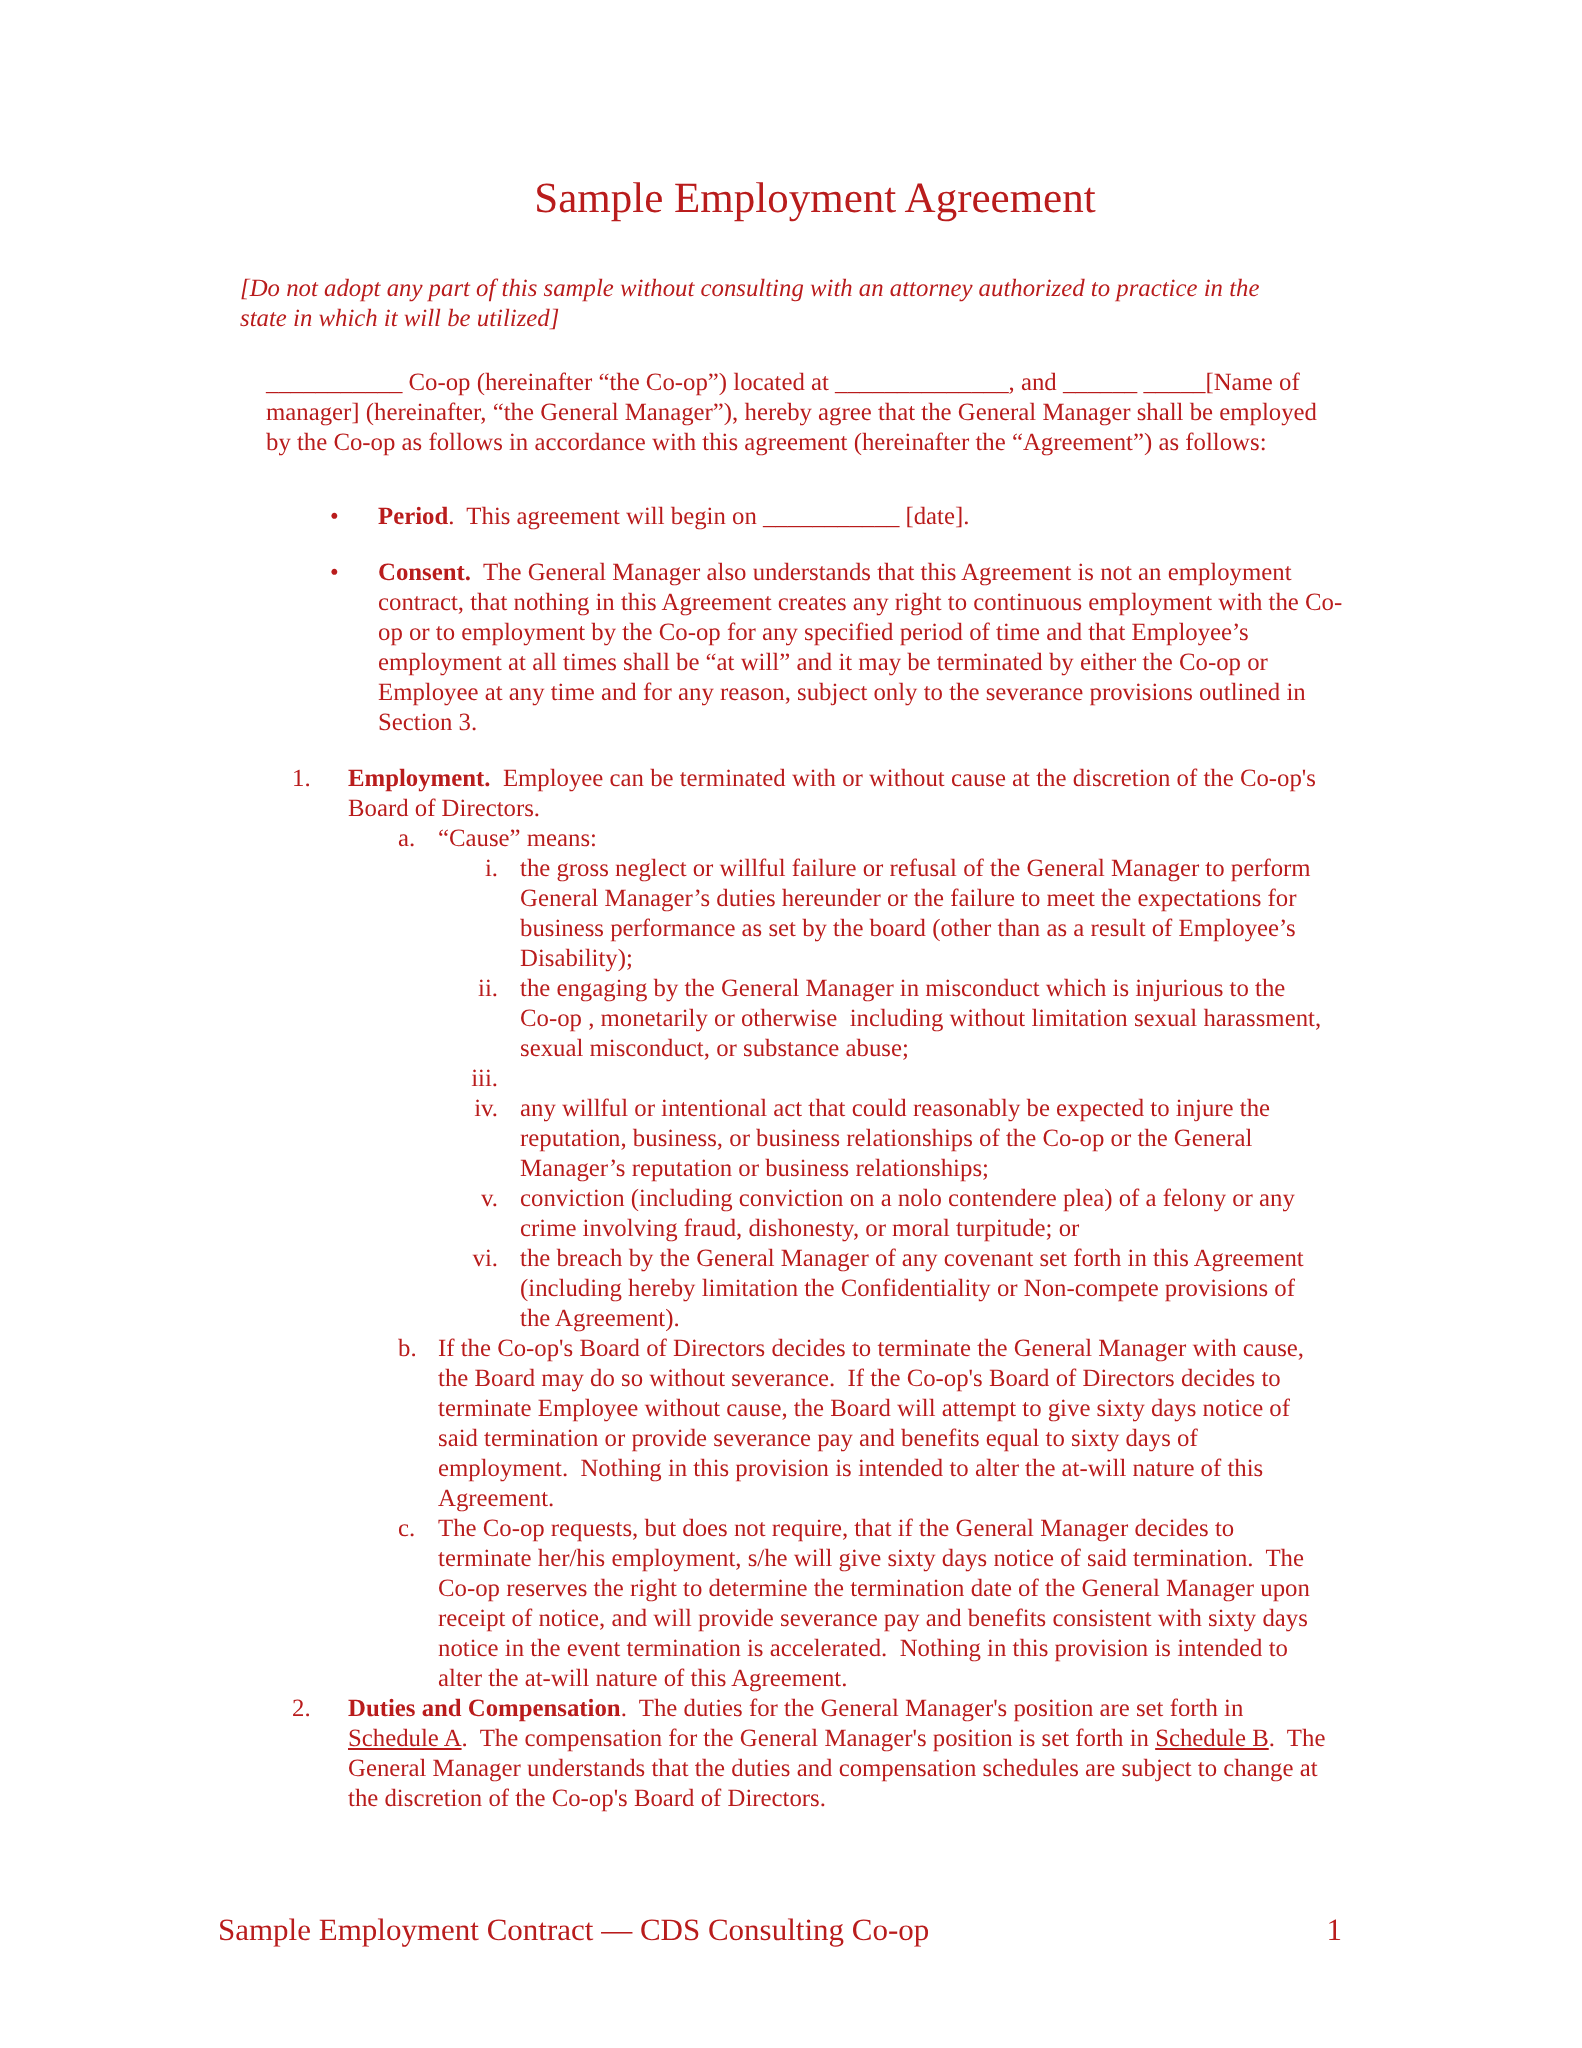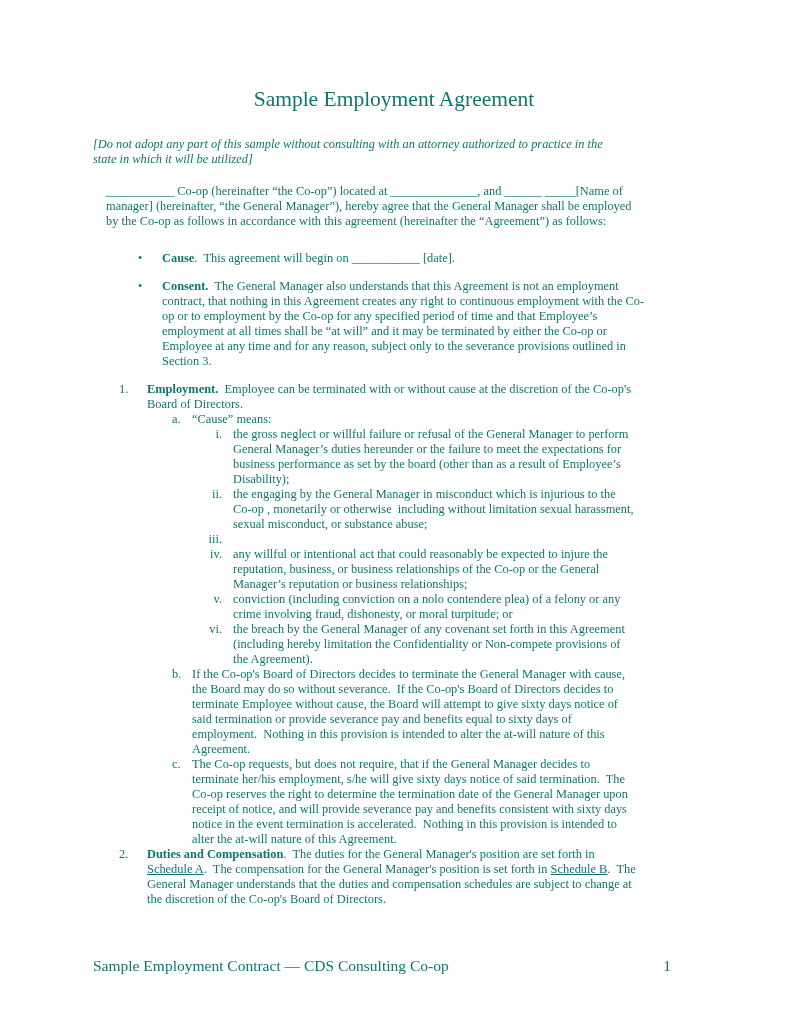--- a/index.html
+++ b/index.html
@@ -3,25 +3,25 @@
 <meta charset="utf-8">
 <style>
   * { margin: 0; padding: 0; box-sizing: border-box; }
   html, body { background: #ffffff; }
   .page {
     position: relative;
     width: 791px;
     height: 1024px;
     margin: 0 auto;
     background: #ffffff;
-    color: #0f766e;
+    color: #b91c1c;
     font-family: "Liberation Serif", "DejaVu Serif", serif;
     font-size: 12.4px;
     line-height: 15px;
-    padding: 86px 84px 0 93px;
+    padding: 86px 84px 0 120px;
     overflow: hidden;
   }
   .title {
     text-align: center;
     font-size: 21.5px;
     line-height: 26px;
     margin-bottom: 25px;
     margin-right: 12px;
   }
   .disclaimer {
@@ -46,21 +46,21 @@
   .lvl-1 { padding-left: 26px; }
   .lvl-1 > .marker { width: 28px; }
   .lvl-a { padding-left: 79px; }
   .lvl-a > .marker { width: 20px; }
   .lvl-i { padding-left: 100px; }
   .lvl-i > .marker { width: 29px; text-align: right; margin-right: 11px; }
   .b { font-weight: bold; }
   .u { text-decoration: underline; text-align: center; }
   .footer {
     position: absolute;
-    left: 93px;
+    left: 109px;
     right: 120px;
     bottom: 49px;
     display: flex;
     justify-content: space-between;
     font-size: 15.5px;
     line-height: 19px;
   }
 </style>
 </head>
 <body>
@@ -68,21 +68,21 @@
 <div class="page">
   <div class="title">Sample Employment Agreement</div>
   <div class="disclaimer">[Do not adopt any part of this sample without consulting with an attorney authorized to practice in the
 state in which it will be utilized]</div>
   <div class="intro">___________ Co-op (hereinafter “the Co-op”) located at ______________, and ______ _____[Name of
 manager] (hereinafter, “the General Manager”), hereby agree that the General Manager shall be employed
 by the Co-op as follows in accordance with this agreement (hereinafter the “Agreement”) as follows:</div>
   <div class="bullet-list" id="bullet-list">
       <div class="li lvl-bullet bullet-item">
         <span class="marker">•</span>
-        <span class="body"><span class="b ">Cause</span><span>.  This agreement will begin on ___________ [date].</span></span>
+        <span class="body"><span class="b ">Period</span><span>.  This agreement will begin on ___________ [date].</span></span>
       </div>
       <div class="li lvl-bullet bullet-item">
         <span class="marker">•</span>
         <span class="body"><span class="b ">Consent.</span><span>  The General Manager also understands that this Agreement is not an employment
 contract, that nothing in this Agreement creates any right to continuous employment with the Co-
 op or to employment by the Co-op for any specified period of time and that Employee’s
 employment at all times shall be “at will” and it may be terminated by either the Co-op or
 Employee at any time and for any reason, subject only to the severance provisions outlined in
 Section 3.</span></span>
       </div>

